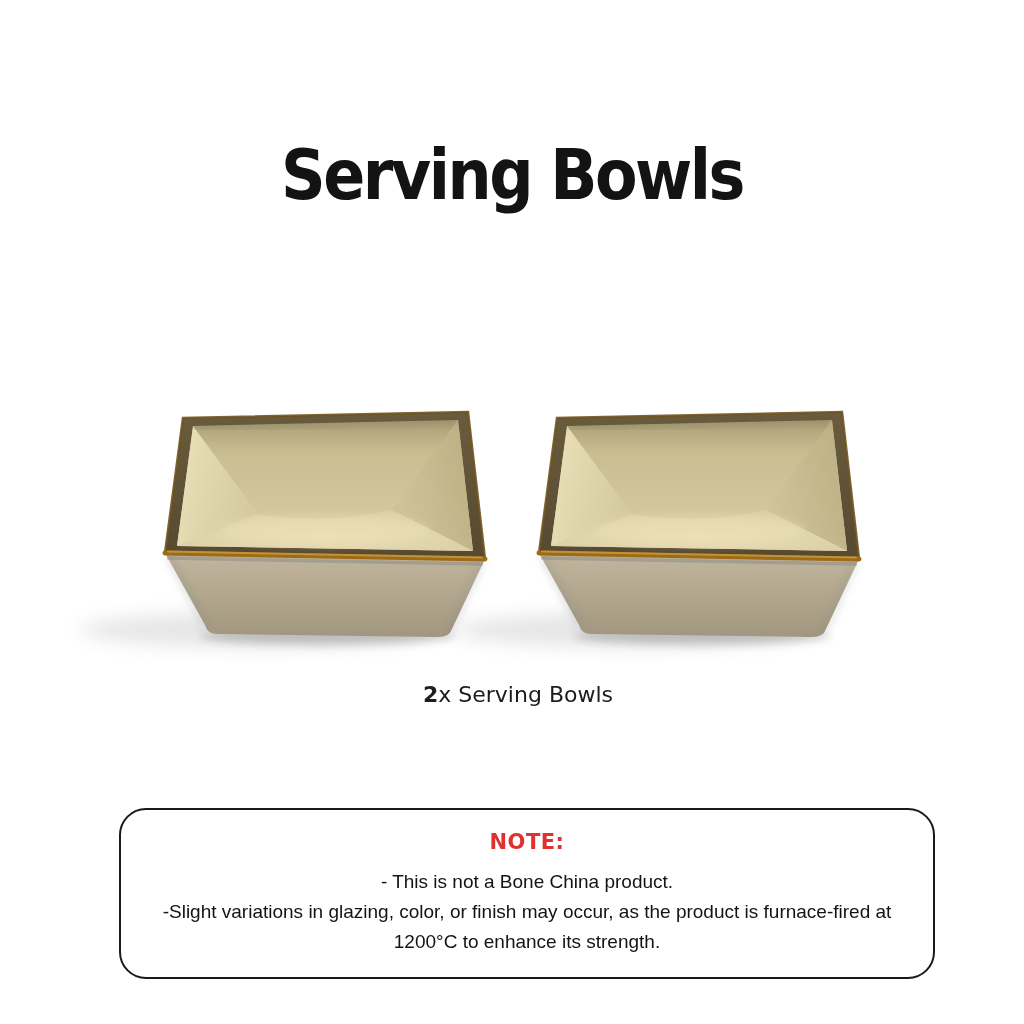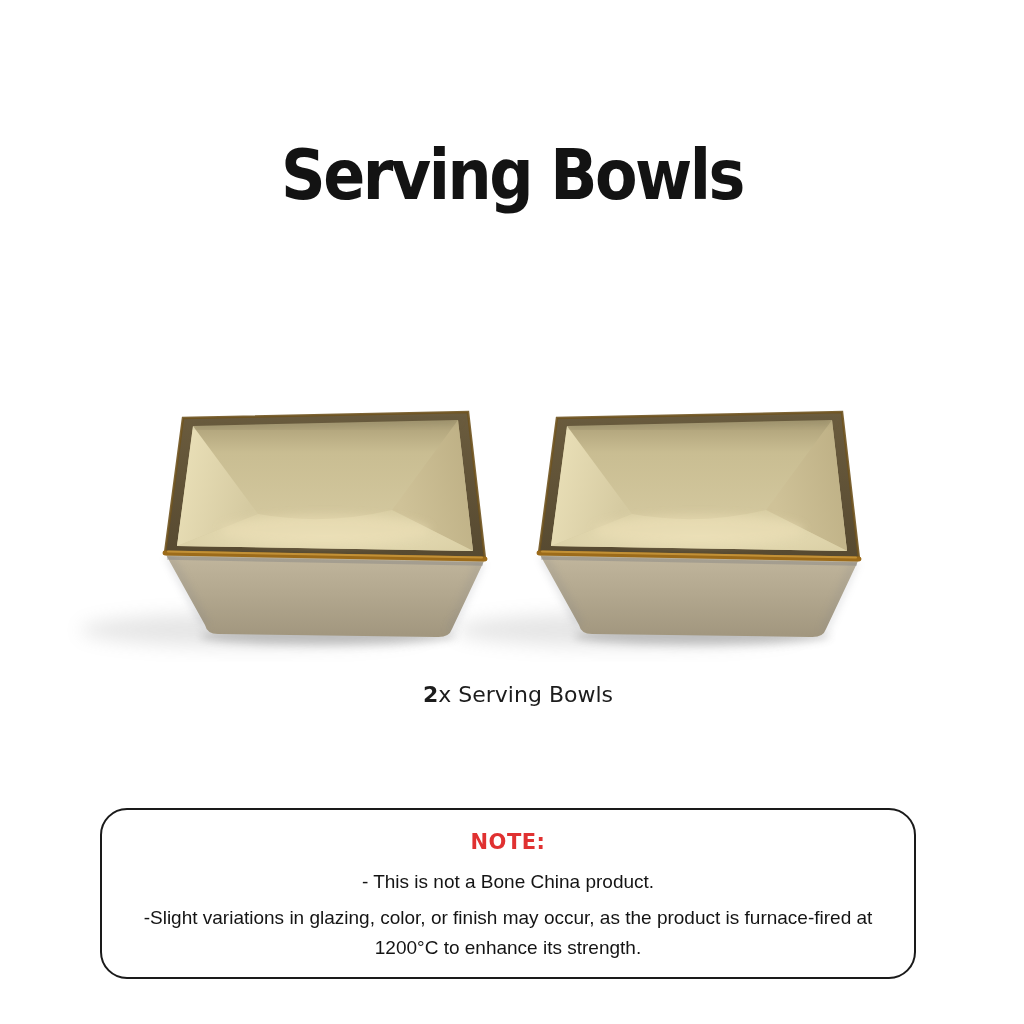--- a/index.html
+++ b/index.html
@@ -43,42 +43,42 @@
   .qty{
     position:absolute;left:12px;right:0;top:682px;
     text-align:center;
     font-size:22px;
     color:#1c1c1c;
     font-family:"DejaVu Sans",sans-serif;
   }
   .qty .q-num{font-weight:bold;}
   .note-box{
     position:absolute;
-    left:100px;top:808px;
+    left:119px;top:808px;
     width:816px;height:171px;
     box-sizing:border-box;
     border:2px solid #1a1a1a;
     border-radius:27px;
     background:#ffffff;
     text-align:center;
   }
   .note-label{
     margin-top:20px;
     font-family:"DejaVu Sans",sans-serif;
     font-weight:bold;
     font-size:21px;
     letter-spacing:0.5px;
     color:#e03131;
   }
   .note-lines{
     margin-top:13px;
     padding:0 10px;
   }
   .note-line{
-    margin:6px;
+    margin:0;
     font-family:"Liberation Sans","DejaVu Sans",sans-serif;
     font-size:19px;
     line-height:30px;
     color:#141414;
   }
 </style>
 </head>
 <body>
 
 <div class="canvas">

